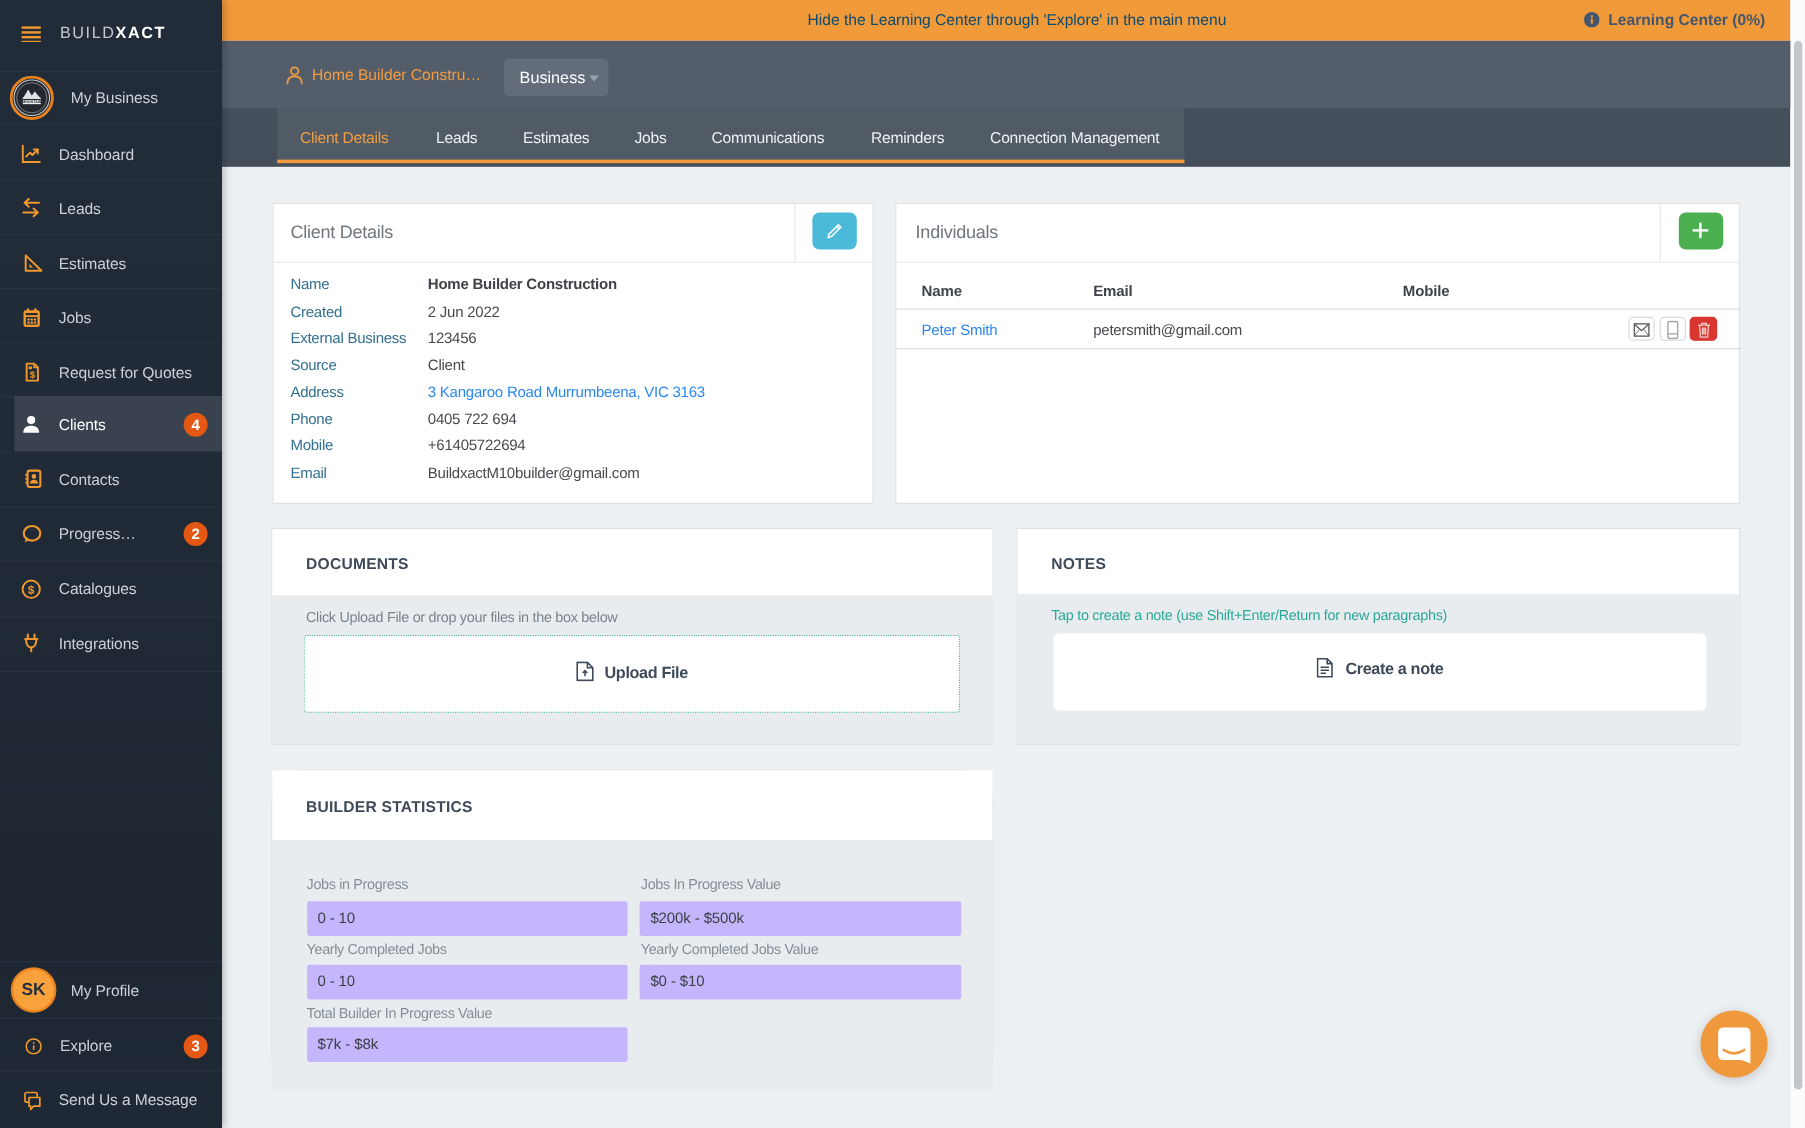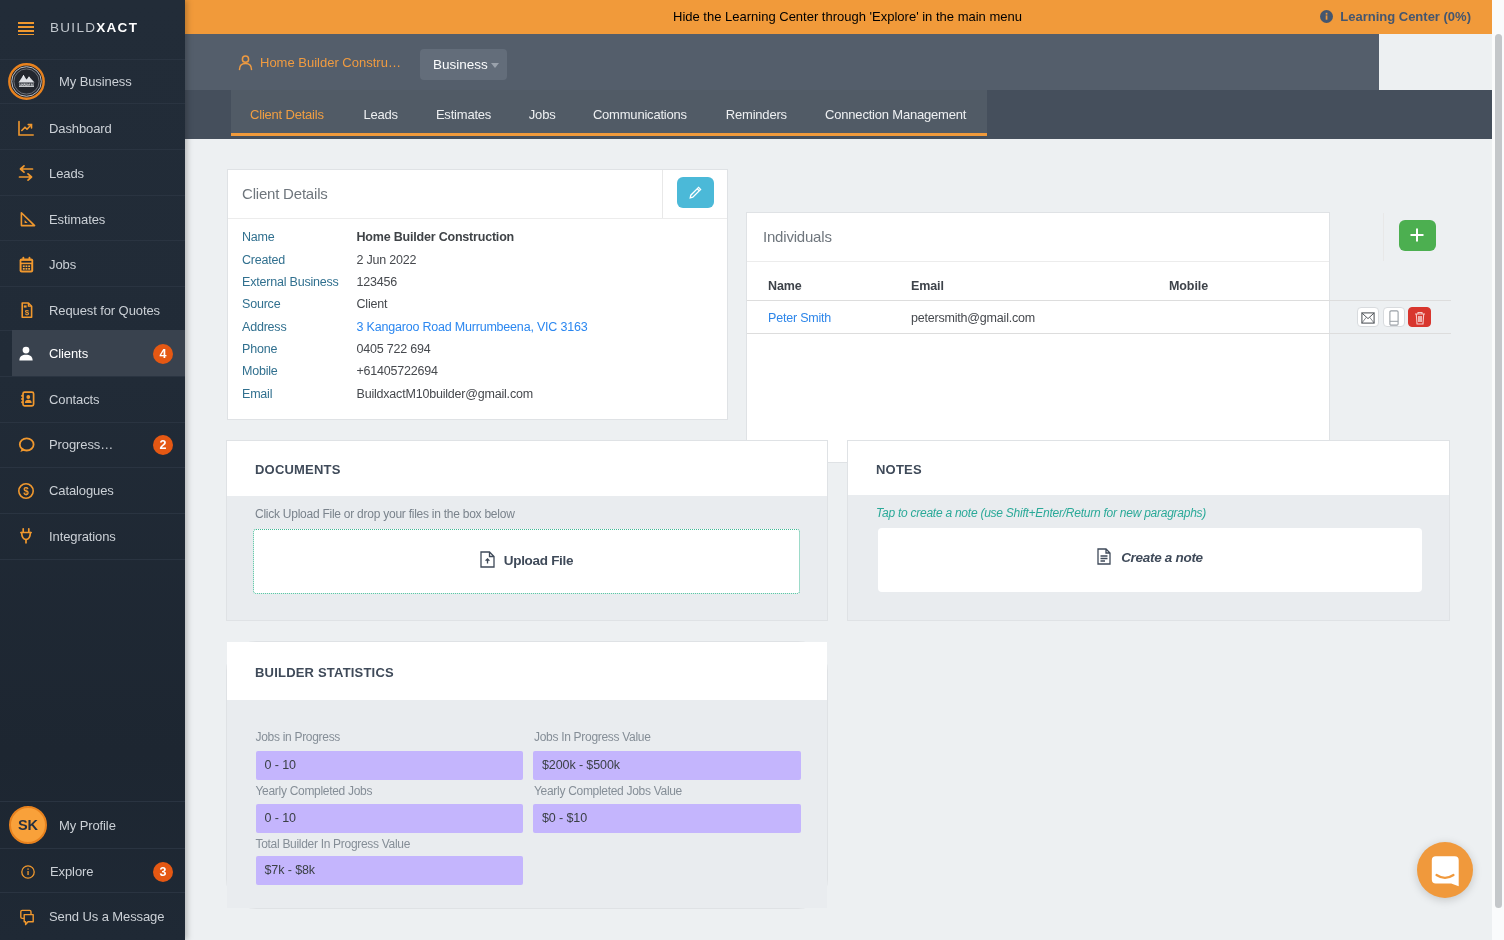--- a/index.html
+++ b/index.html
@@ -15,23 +15,23 @@
 .badge { position:absolute; left:153px; width:20px; height:20px; border-radius:50%; background:#E55813;
   color:#fff; font-size:12.5px; font-weight:bold; text-align:center; line-height:20px; }
 #activeRow { position:absolute; left:12px; top:330px; width:173px; height:46px; background:#39424E; }
 #hamb { position:absolute; left:18px; top:22px; }
 #hamb div { width:15.5px; height:1.8px; background:#F0982E; margin-bottom:2.1px; }
 #logotext { position:absolute; left:50px; top:20px; font-size:13.5px; line-height:16px; letter-spacing:1.3px; color:#C2C8CE; }
 #logotext b { color:#FFFFFF; }
 
 #main { position:absolute; left:185px; top:0; width:1307px; height:940px; background:#EDF0F2; }
 #topbar { position:absolute; left:0; top:0; width:1307px; height:34px; background:#F19A3A; }
-#topbar .msg { position:absolute; left:488px; top:9px; font-size:13px; line-height:16px; color:#000000; }
+#topbar .msg { position:absolute; left:488px; top:9px; font-size:13px; line-height:16px; color:#0c4a6e; }
 #lc { position:absolute; right:21px; top:9px; font-size:13px; line-height:16px; font-weight:bold; color:#44566F; }
-#appheader { position:absolute; left:0; top:34px; width:1194px; height:56px; background:#545E6B; }
+#appheader { position:absolute; left:0; top:34px; width:1318px; height:56px; background:#545E6B; }
 #tabband { position:absolute; left:0; top:90px; width:1307px; height:49px; background:#454F5C; }
 #tabs { position:absolute; left:46px; top:0; width:756px; height:46px; background:#515B66;
   border-bottom:3px solid #F09A3B; }
 #tabs .tab { position:absolute; top:0; font-size:13px; letter-spacing:-0.2px; color:#EEF0F2; line-height:49px; white-space:nowrap; }
 #tabs .tab.on { color:#F09E42; }
 #bizbtn { position:absolute; left:235px; top:15px; width:87px; height:31px; background:#636D7A; border-radius:4px;
   color:#FCFDFE; font-size:13.5px; line-height:31px; text-align:left; padding-left:13px; }
 #bizbtn .caret { position:absolute; right:8px; top:13.5px; width:0; height:0;
   border-left:4.5px solid transparent; border-right:4.5px solid transparent; border-top:5px solid #9AA2AC; }
 .hname { position:absolute; left:75px; top:21px; color:#F09B40; font-size:13px; line-height:16px; }
@@ -108,21 +108,21 @@
       <div class="drow" style="top:33px;"><span class="dlabel">Created</span><span class="dval">2 Jun 2022</span></div>
       <div class="drow" style="top:55.5px;"><span class="dlabel">External Business</span><span class="dval">123456</span></div>
       <div class="drow" style="top:77.5px;"><span class="dlabel">Source</span><span class="dval">Client</span></div>
       <div class="drow" style="top:100px;"><span class="dlabel">Address</span><span class="dval" style="color:#2B87F0;">3 Kangaroo Road Murrumbeena, VIC 3163</span></div>
       <div class="drow" style="top:122.5px;"><span class="dlabel">Phone</span><span class="dval">0405 722 694</span></div>
       <div class="drow" style="top:144.5px;"><span class="dlabel">Mobile</span><span class="dval">+61405722694</span></div>
       <div class="drow" style="top:167px;"><span class="dlabel">Email</span><span class="dval">BuildxactM10builder@gmail.com</span></div>
     </div>
   </div>
 
-  <div class="card" id="card2" style="left:561px; top:169px; width:584px; height:251px;margin-top:43px;">
+  <div class="card" id="card2" style="left:561px; top:169px; width:704px; height:251px;">
     <div class="chead">
       <div class="ctitle" style="left:16px;">Individuals</div>
       <div class="vdiv" style="left:636px;"></div>
       <div class="cbtn" style="left:652px; background:#4CAF50;">
         <svg style="position:absolute;left:10px;top:7px;" width="16" height="16" viewBox="0 0 16 16">
           <rect x="7" y="1.5" width="2" height="13" fill="#fff"></rect>
             <rect x="1.5" y="7" width="13" height="2" fill="#fff"></rect>
         </svg>
       </div>
     </div>
@@ -166,21 +166,21 @@
               <path d="M7.5,12.5 V8 M5.6,9.8 L7.5,7.9 L9.4,9.8"></path>
           </svg>Upload File</div>
       </div>
     </div>
   </div>
 
   <div class="card" id="card4" style="left:662px; top:439.5px; width:603px; height:181px;">
     <div class="scard-head">
         <div class="shead-t">NOTES</div>
       </div>
-    <div class="scard-body" style="height:124.5px;font-style:italic;">
+    <div class="scard-body" style="height:124.5px;">
       <div style="position:absolute; left:28px; top:11px; font-size:12px; letter-spacing:-0.25px; color:#2AA998;">Tap to create a note (use Shift+Enter/Return for new paragraphs)</div>
       <div style="position:absolute; left:30px; top:33px; width:544px; height:64px; background:#fff; border-radius:4px;">
         <div style="position:absolute; left:0; top:20px; width:100%; text-align:center; font-size:13.5px; letter-spacing:-0.3px; font-weight:bold; color:#3F4A59;">
           <svg style="vertical-align:-3px; margin-right:10px;" width="14" height="17" viewBox="0 0 14 17" fill="none" stroke="#3F4A59" stroke-width="1.3">
             <path d="M1,1 H9 L13,5 V16 H1 Z M9,1 V5 H13"></path>
               <path d="M3.5,8 H10.5 M3.5,10.5 H10.5 M3.5,13 H8"></path>
           </svg>Create a note</div>
       </div>
     </div>
   </div>

